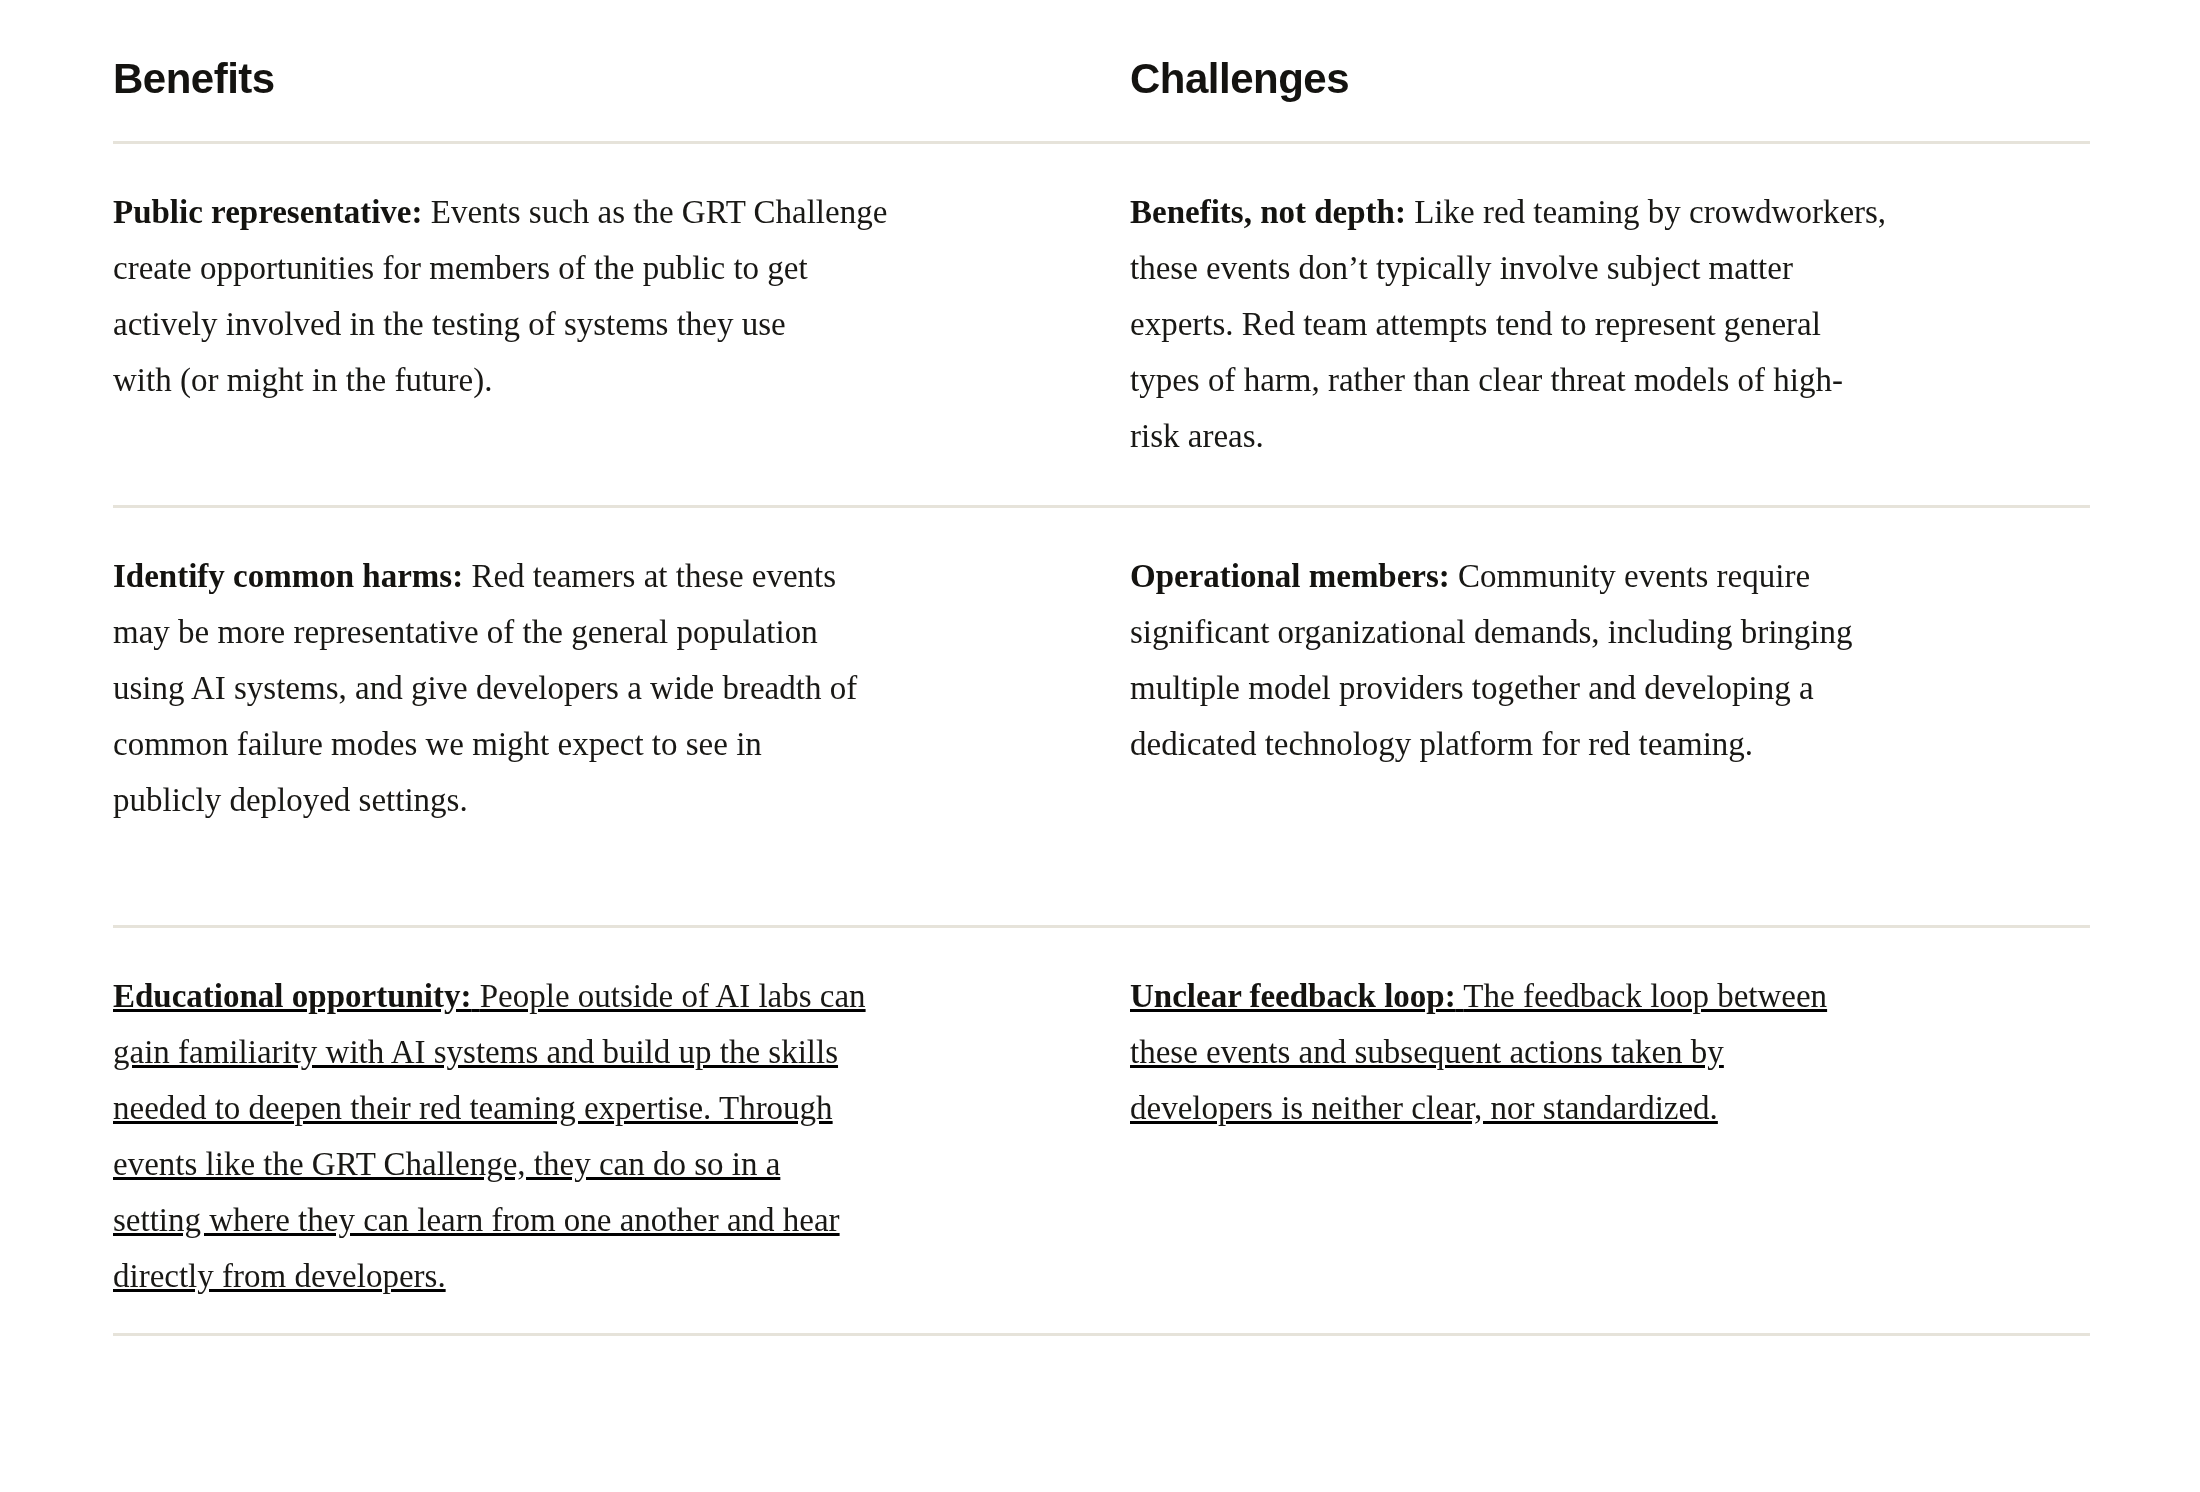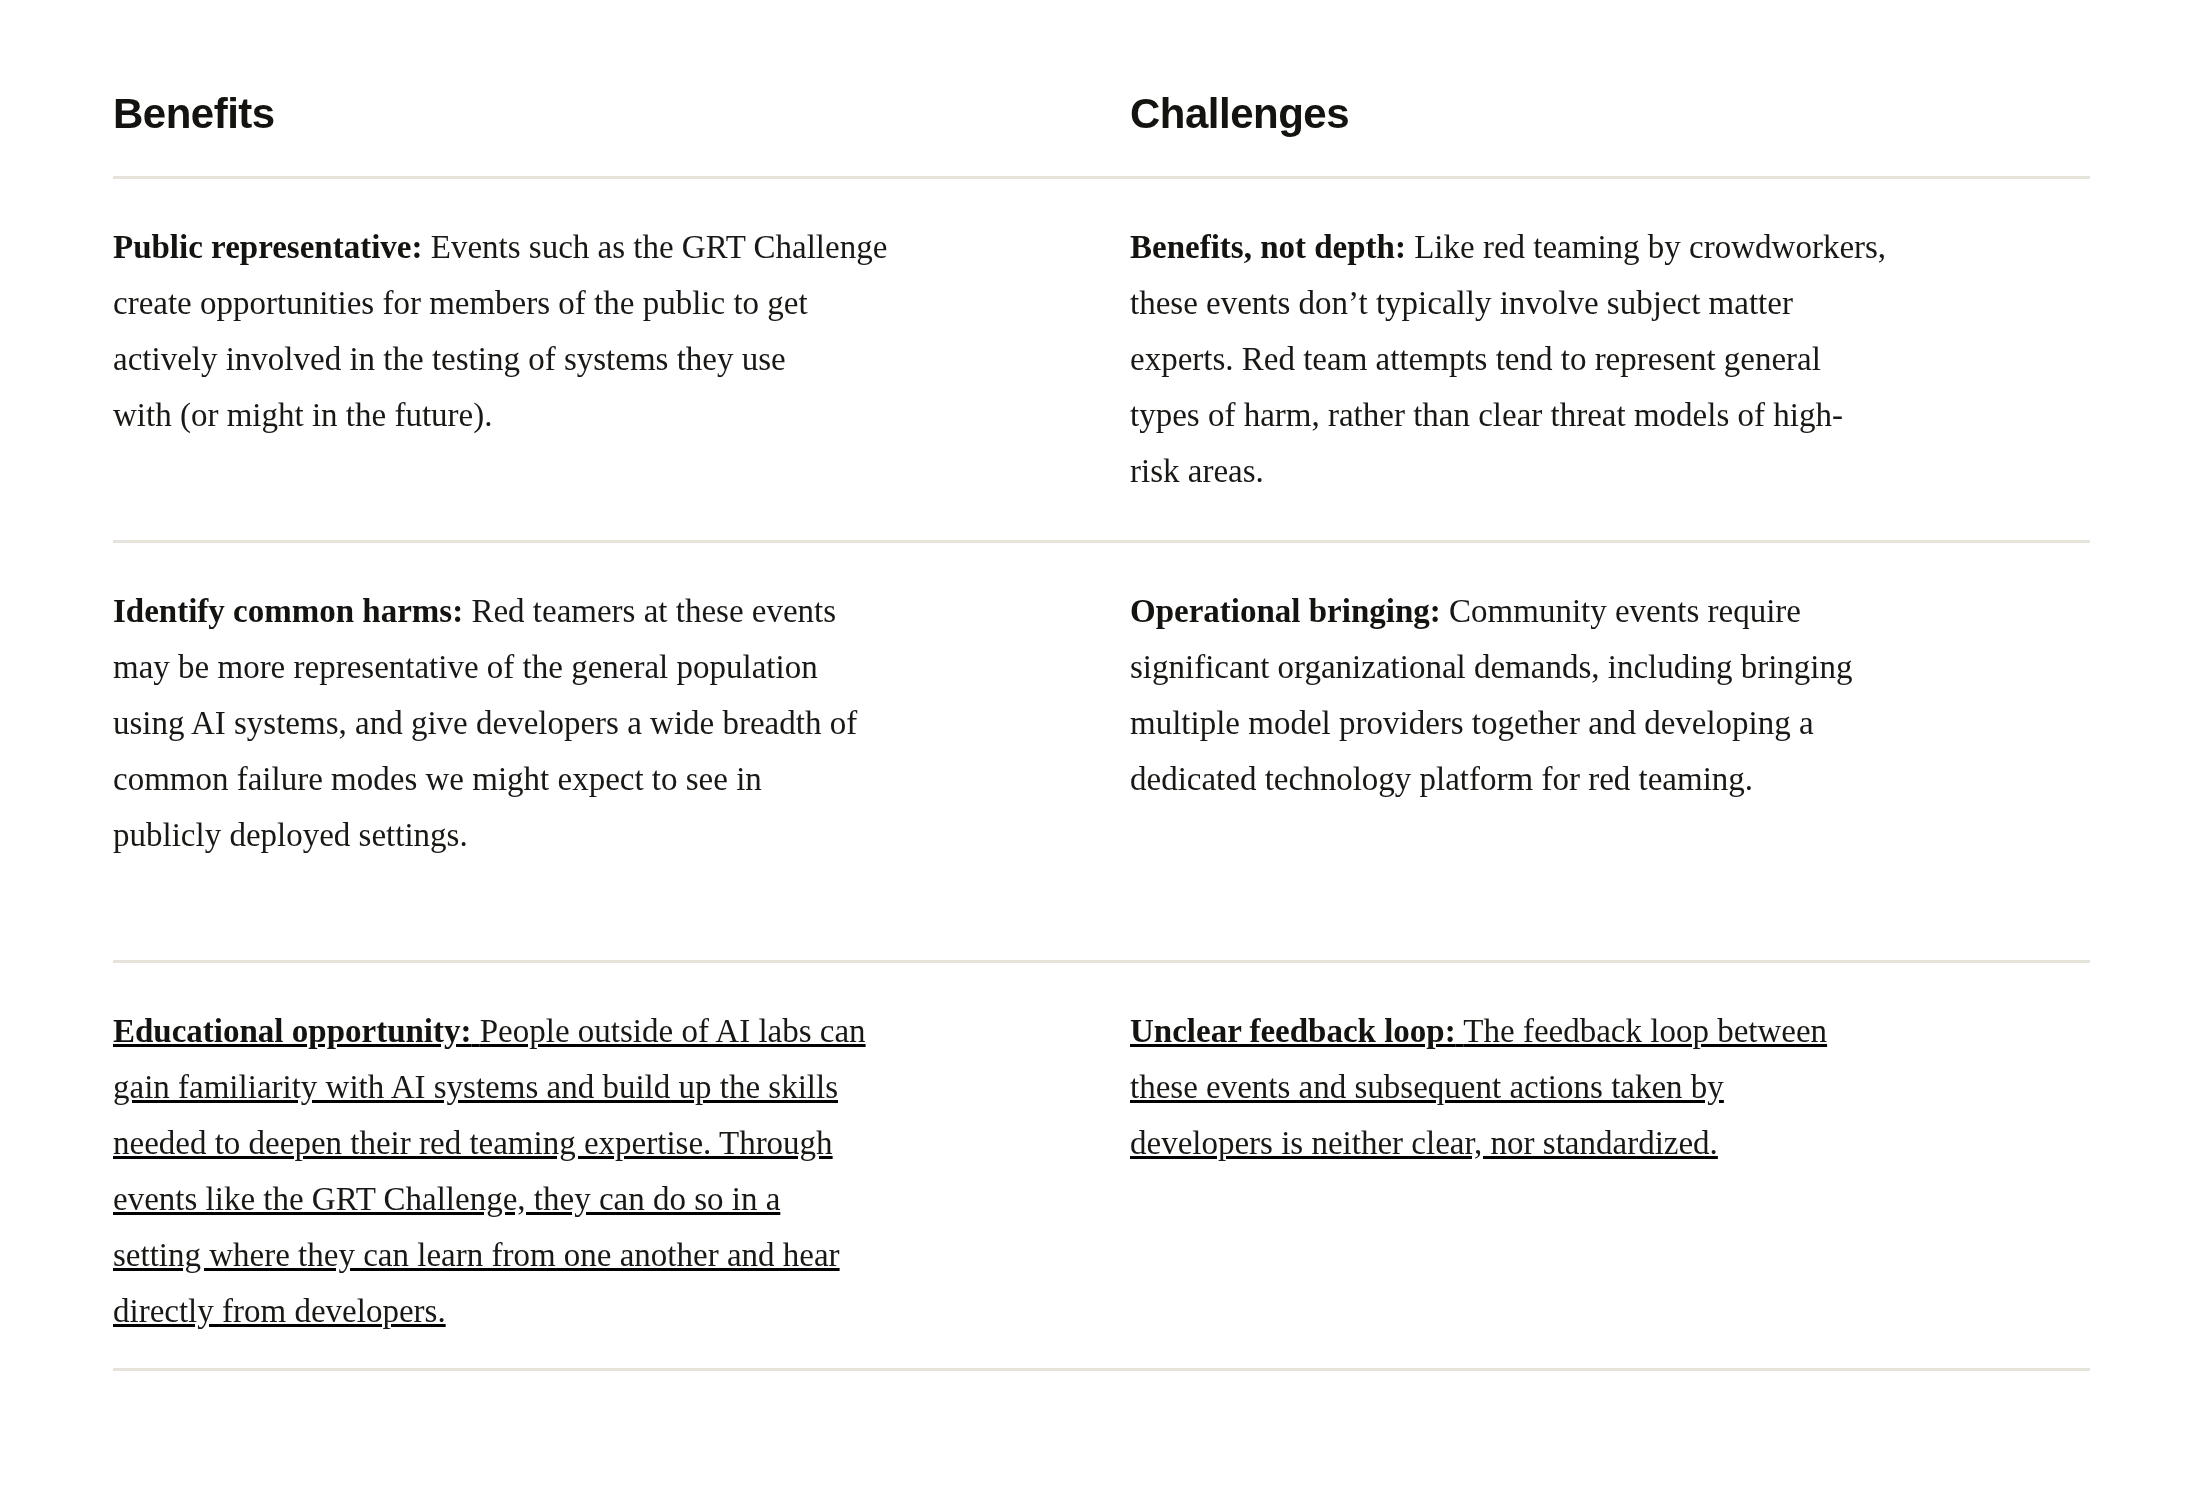--- a/index.html
+++ b/index.html
@@ -11,21 +11,21 @@
     width: 2200px;
     height: 1492px;
     overflow: hidden;
     font-family: "Liberation Serif", serif;
     -webkit-font-smoothing: antialiased;
   }
   .page {
     box-sizing: border-box;
     width: 2200px;
     height: 1492px;
-    padding: 90px 110px 0 113px;
+    padding: 55px 110px 0 113px;
     background: #ffffff;
   }
   .comparison-table {
     width: 100%;
   }
   .table-header-row {
     display: grid;
     grid-template-columns: 957px 960px;
     column-gap: 60px;
     padding-bottom: 38px;
@@ -92,21 +92,21 @@
 
     <div class="table-row row-2">
       <div class="cell">
         <p><strong>Identify common harms:</strong> <span>Red teamers at these events
 may be more representative of the general population
 using AI systems, and give developers a wide breadth of
 common failure modes we might expect to see in
 publicly deployed settings.</span></p>
       </div>
       <div class="cell">
-        <p><strong>Operational bringing:</strong> <span>Community events require
+        <p><strong>Operational members:</strong> <span>Community events require
 significant organizational demands, including bringing
 multiple model providers together and developing a
 dedicated technology platform for red teaming.</span></p>
       </div>
     </div>
 
     <div class="table-row row-3">
       <div class="cell">
         <p><strong>Educational opportunity:</strong> <span>People outside of AI labs can
 gain familiarity with AI systems and build up the skills

